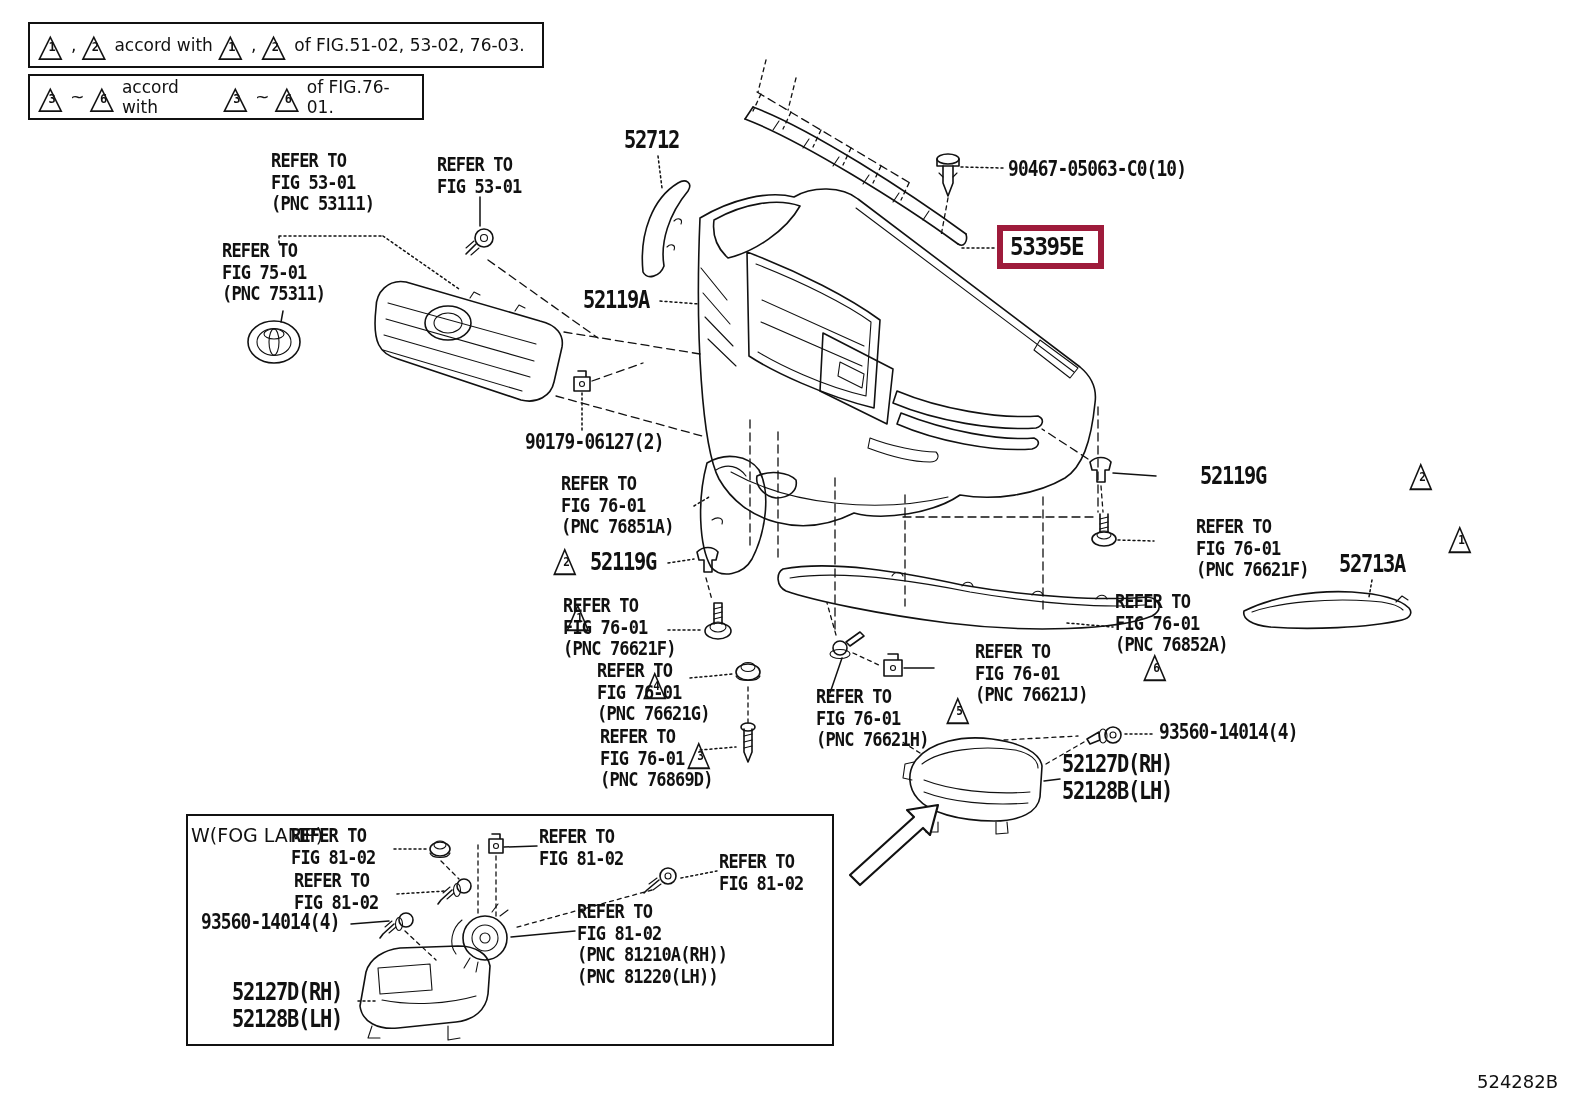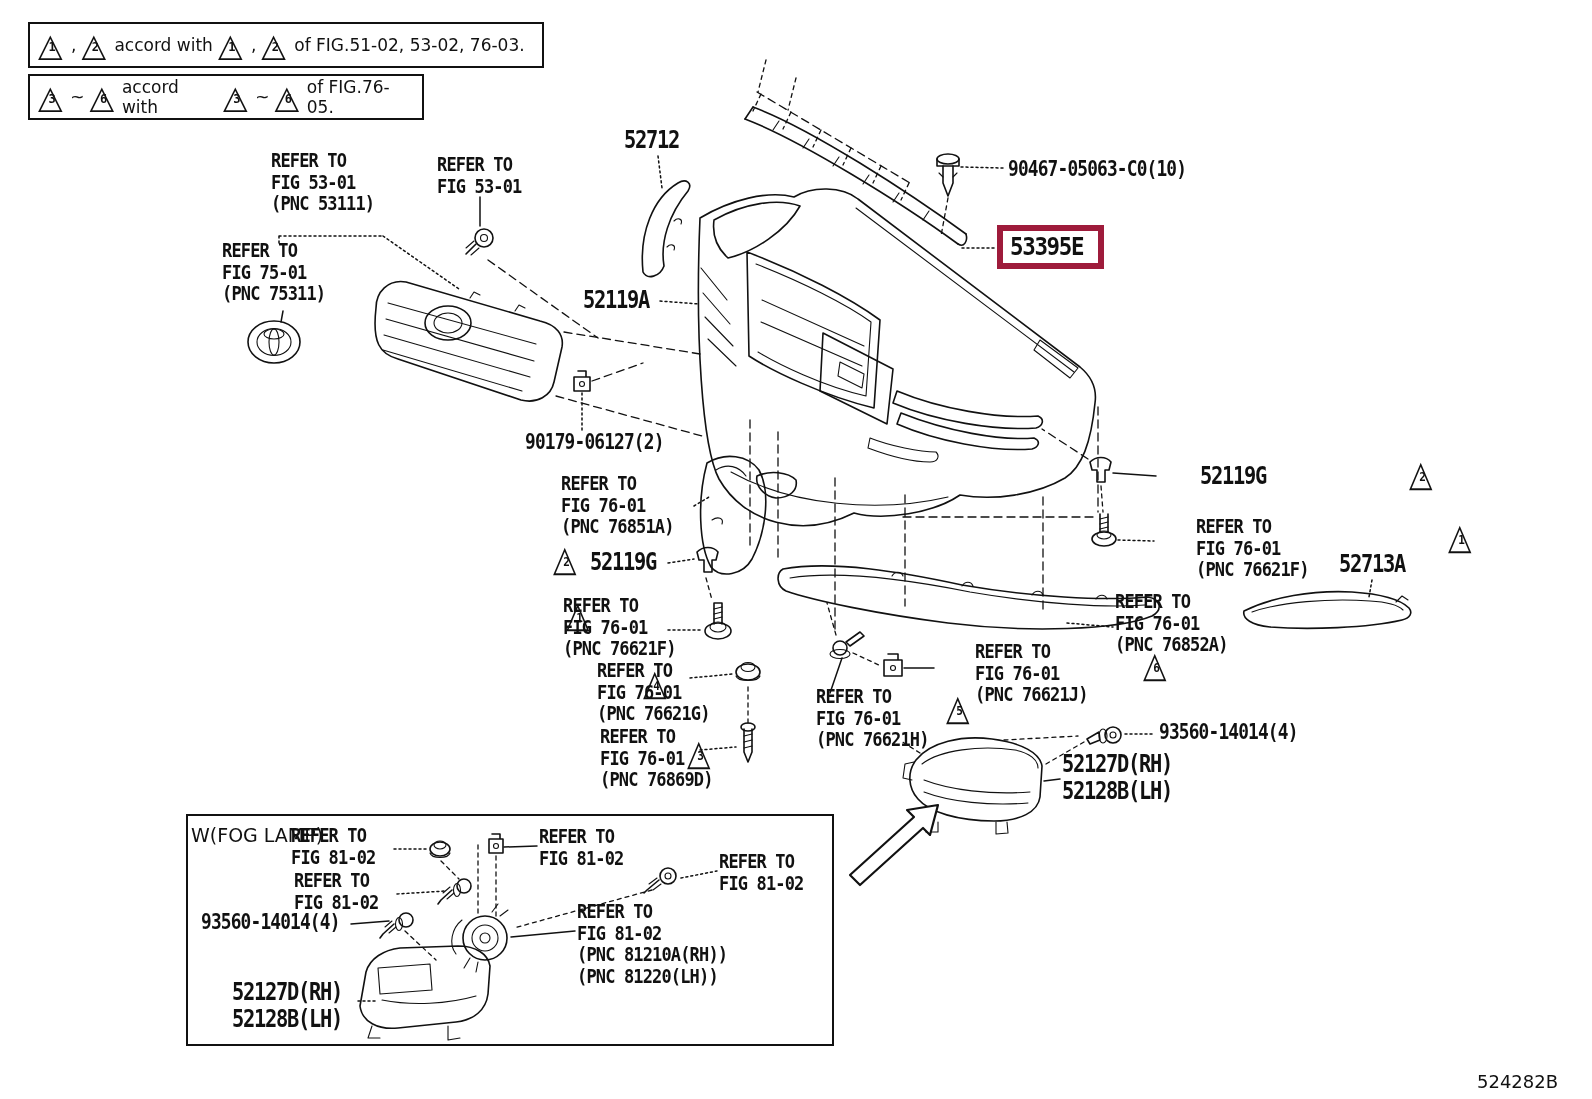--- a/index.html
+++ b/index.html
@@ -312,21 +312,21 @@
     <span>accord with</span>
     <span class="tri sm">
         <span class="tri-g">△</span>
         <span class="tri-n">3</span>
       </span>
     <span>~</span>
     <span class="tri sm">
         <span class="tri-g">△</span>
         <span class="tri-n">6</span>
       </span>
-    <span>of FIG.76-05.</span>
+    <span>of FIG.76-01.</span>
   </div>
 
   
   <div class="lbl pn" style="left:624px;top:127px;">52712</div>
 
   <div class="lbl ref" style="left:271px;top:150px;">
     <div>REFER TO</div>
     <div>FIG 53-01</div>
     <div>(PNC 53111)</div>
   </div>

